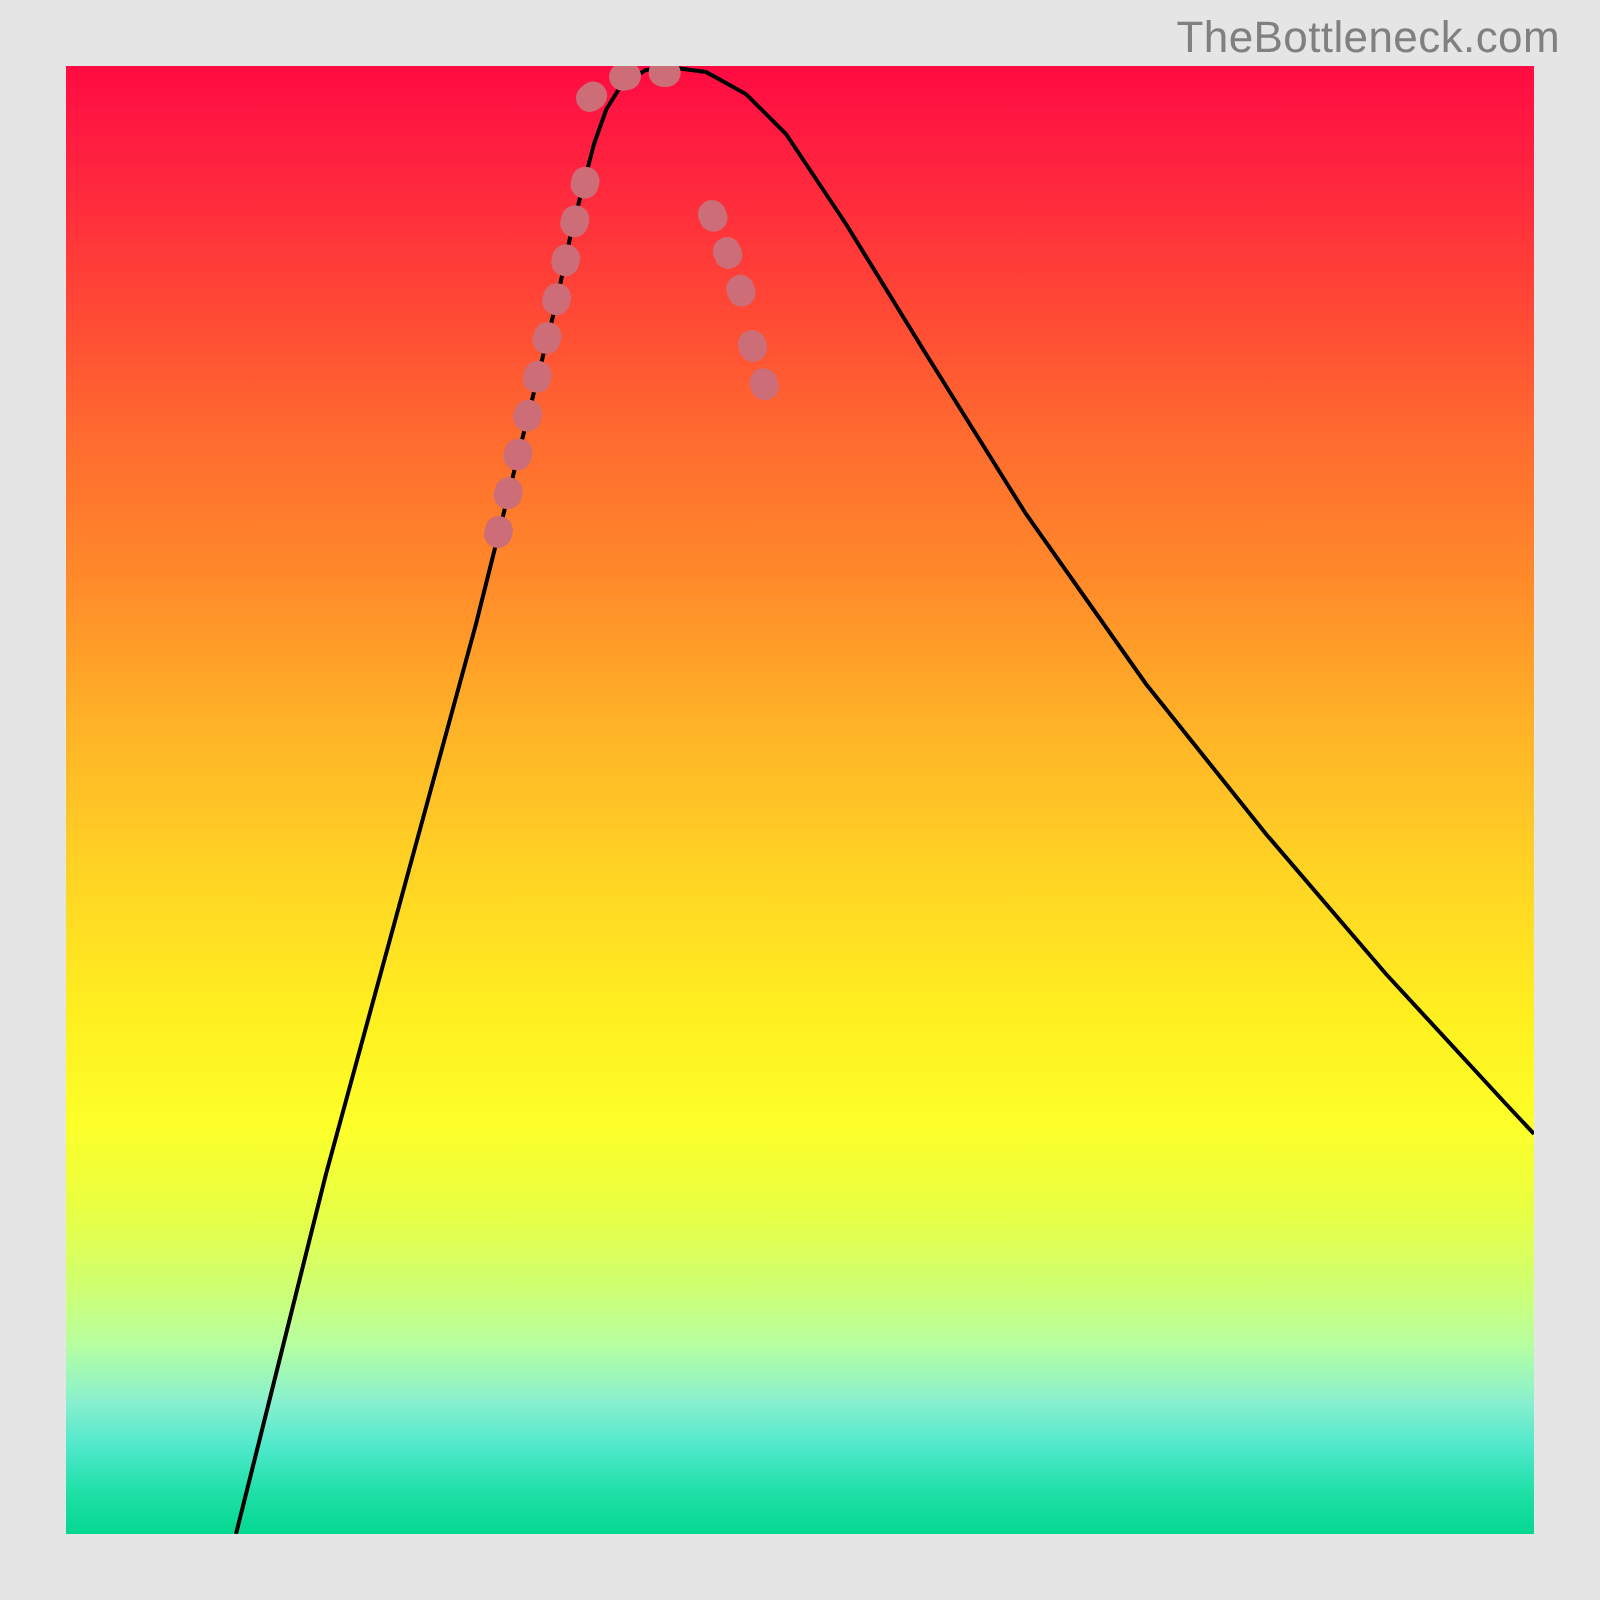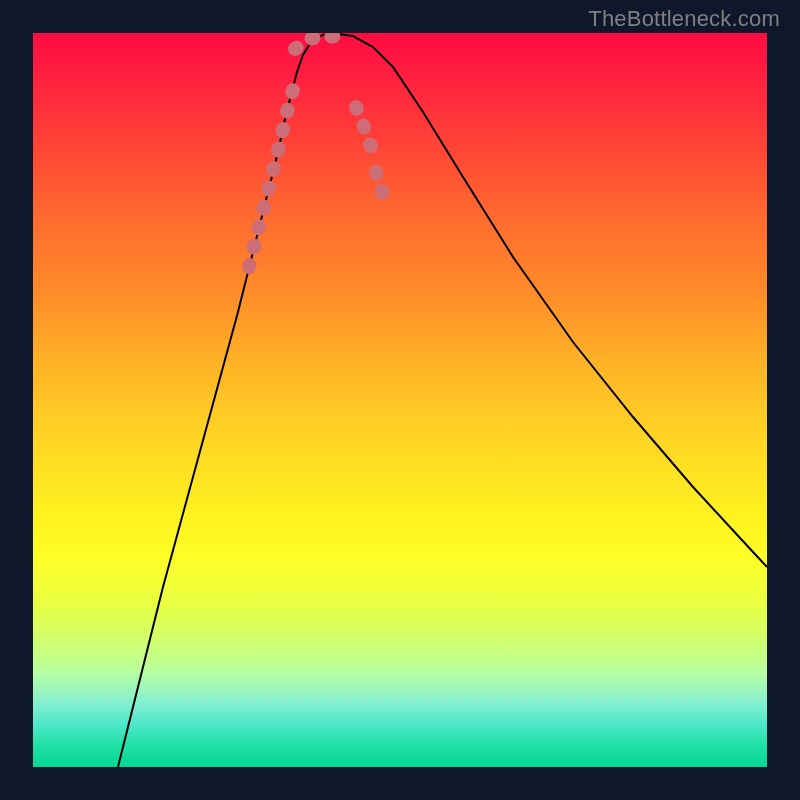--- a/index.html
+++ b/index.html
@@ -7,21 +7,21 @@
     padding: 0;
     width: 800px;
     height: 800px;
     background: #000;
     overflow: hidden;
     font-family: Arial, Helvetica, sans-serif;
   }
   .frame {
     position: absolute;
     inset: 0;
-    background: #0f172a;
+    background: #e5e5e5;
   }
   .plot-bg {
     position: absolute;
     left: 33px;
     top: 33px;
     width: 734px;
     height: 734px;
     background: linear-gradient(
       to bottom,
       #ff0b42 0%,

